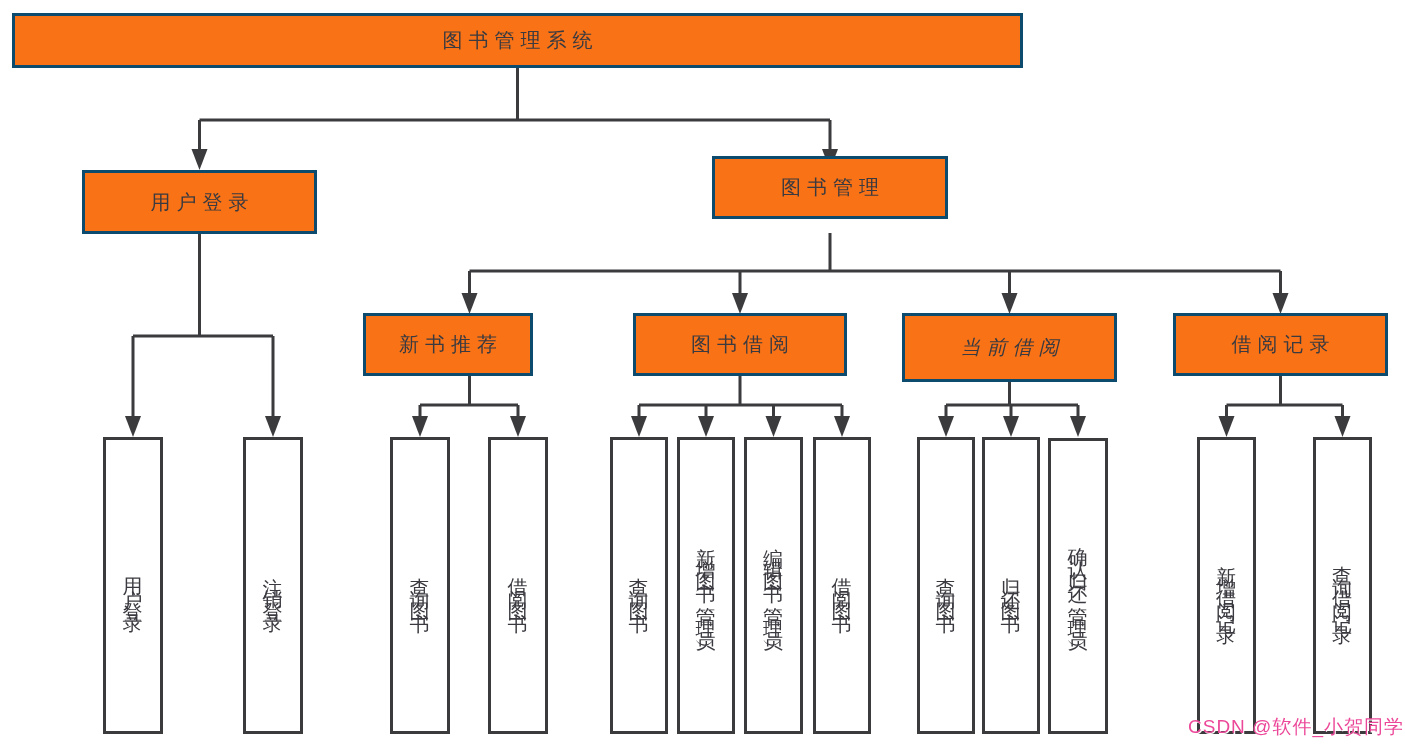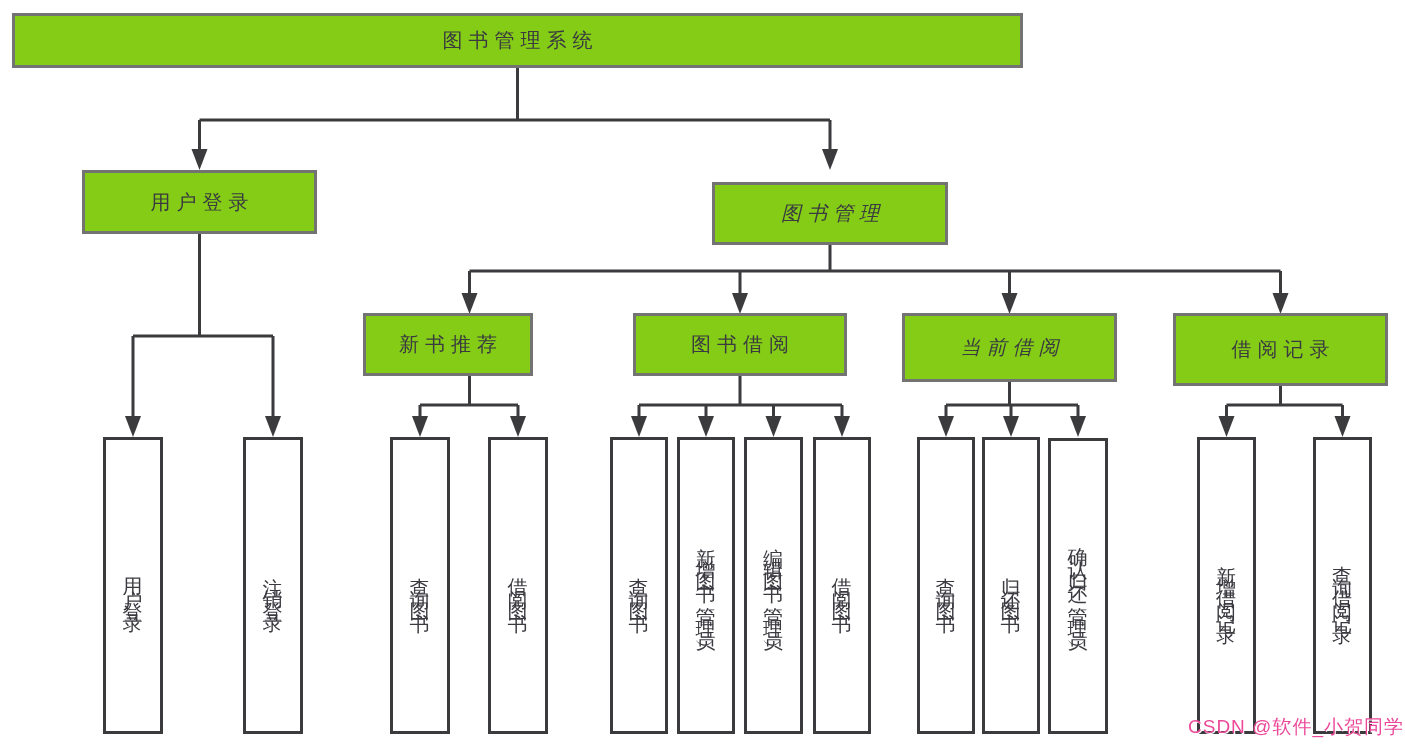--- a/index.html
+++ b/index.html
@@ -19,22 +19,22 @@
     position: absolute;
     left: 0;
     top: 0;
     width: 1405px;
     height: 747px;
     pointer-events: none;
   }
   .node {
     position: absolute;
     box-sizing: border-box;
-    border: 3px solid #737373;
-    background: #84cc16;
+    border: 3px solid #0c4a6e;
+    background: #f97316;
     display: flex;
     align-items: center;
     justify-content: center;
     color: #3a3a40;
     font-size: 20px;
     letter-spacing: 6px;
     text-indent: 6px;
     white-space: nowrap;
     z-index: 2;
   }
@@ -110,26 +110,26 @@
       <polygon points="1003,416 1019,416 1011,437"></polygon>
       <polygon points="1070,416 1086,416 1078,437"></polygon>
       <polygon points="1218.5,416 1234.5,416 1226.5,437"></polygon>
       <polygon points="1334.5,416 1350.5,416 1342.5,437"></polygon>
     </g>
   </svg>
 
   <div class="node" style="left:12px; top:13px; width:1011px; height:55px;">图书管理系统</div>
 
   <div class="node" style="left:82px; top:170px; width:235px; height:64px;">用户登录</div>
-  <div class="node" style="left:712px; top:182px; width:236px; height:63px;font-style:italic;">图书管理</div>
+  <div class="node" style="left:712px; top:156px; width:236px; height:63px;">图书管理</div>
 
   <div class="node" style="left:363px; top:313px; width:170px; height:63px;">新书推荐</div>
   <div class="node" style="left:633px; top:313px; width:214px; height:63px;">图书借阅</div>
   <div class="node" style="left:902px; top:313px; width:215px; height:69px;font-style:italic;">当前借阅</div>
-  <div class="node" style="left:1173px; top:313px; width:215px; height:73px;">借阅记录</div>
+  <div class="node" style="left:1173px; top:313px; width:215px; height:63px;">借阅记录</div>
 
   <div class="vnode" style="left:103px; top:437px; width:60px; height:297px;">用户登录</div>
   <div class="vnode" style="left:243px; top:437px; width:60px; height:297px;">注销登录</div>
 
   <div class="vnode" style="left:390px; top:437px; width:60px; height:297px;">查询图书</div>
   <div class="vnode" style="left:488px; top:437px; width:60px; height:297px;">借阅图书</div>
 
   <div class="vnode" style="left:610px; top:437px; width:58px; height:297px;">查询图书</div>
   <div class="vnode" style="left:677px; top:437px; width:58px; height:297px;">新增图书（管理员）</div>
   <div class="vnode" style="left:744px; top:437px; width:59px; height:297px;">编辑图书（管理员）</div>

